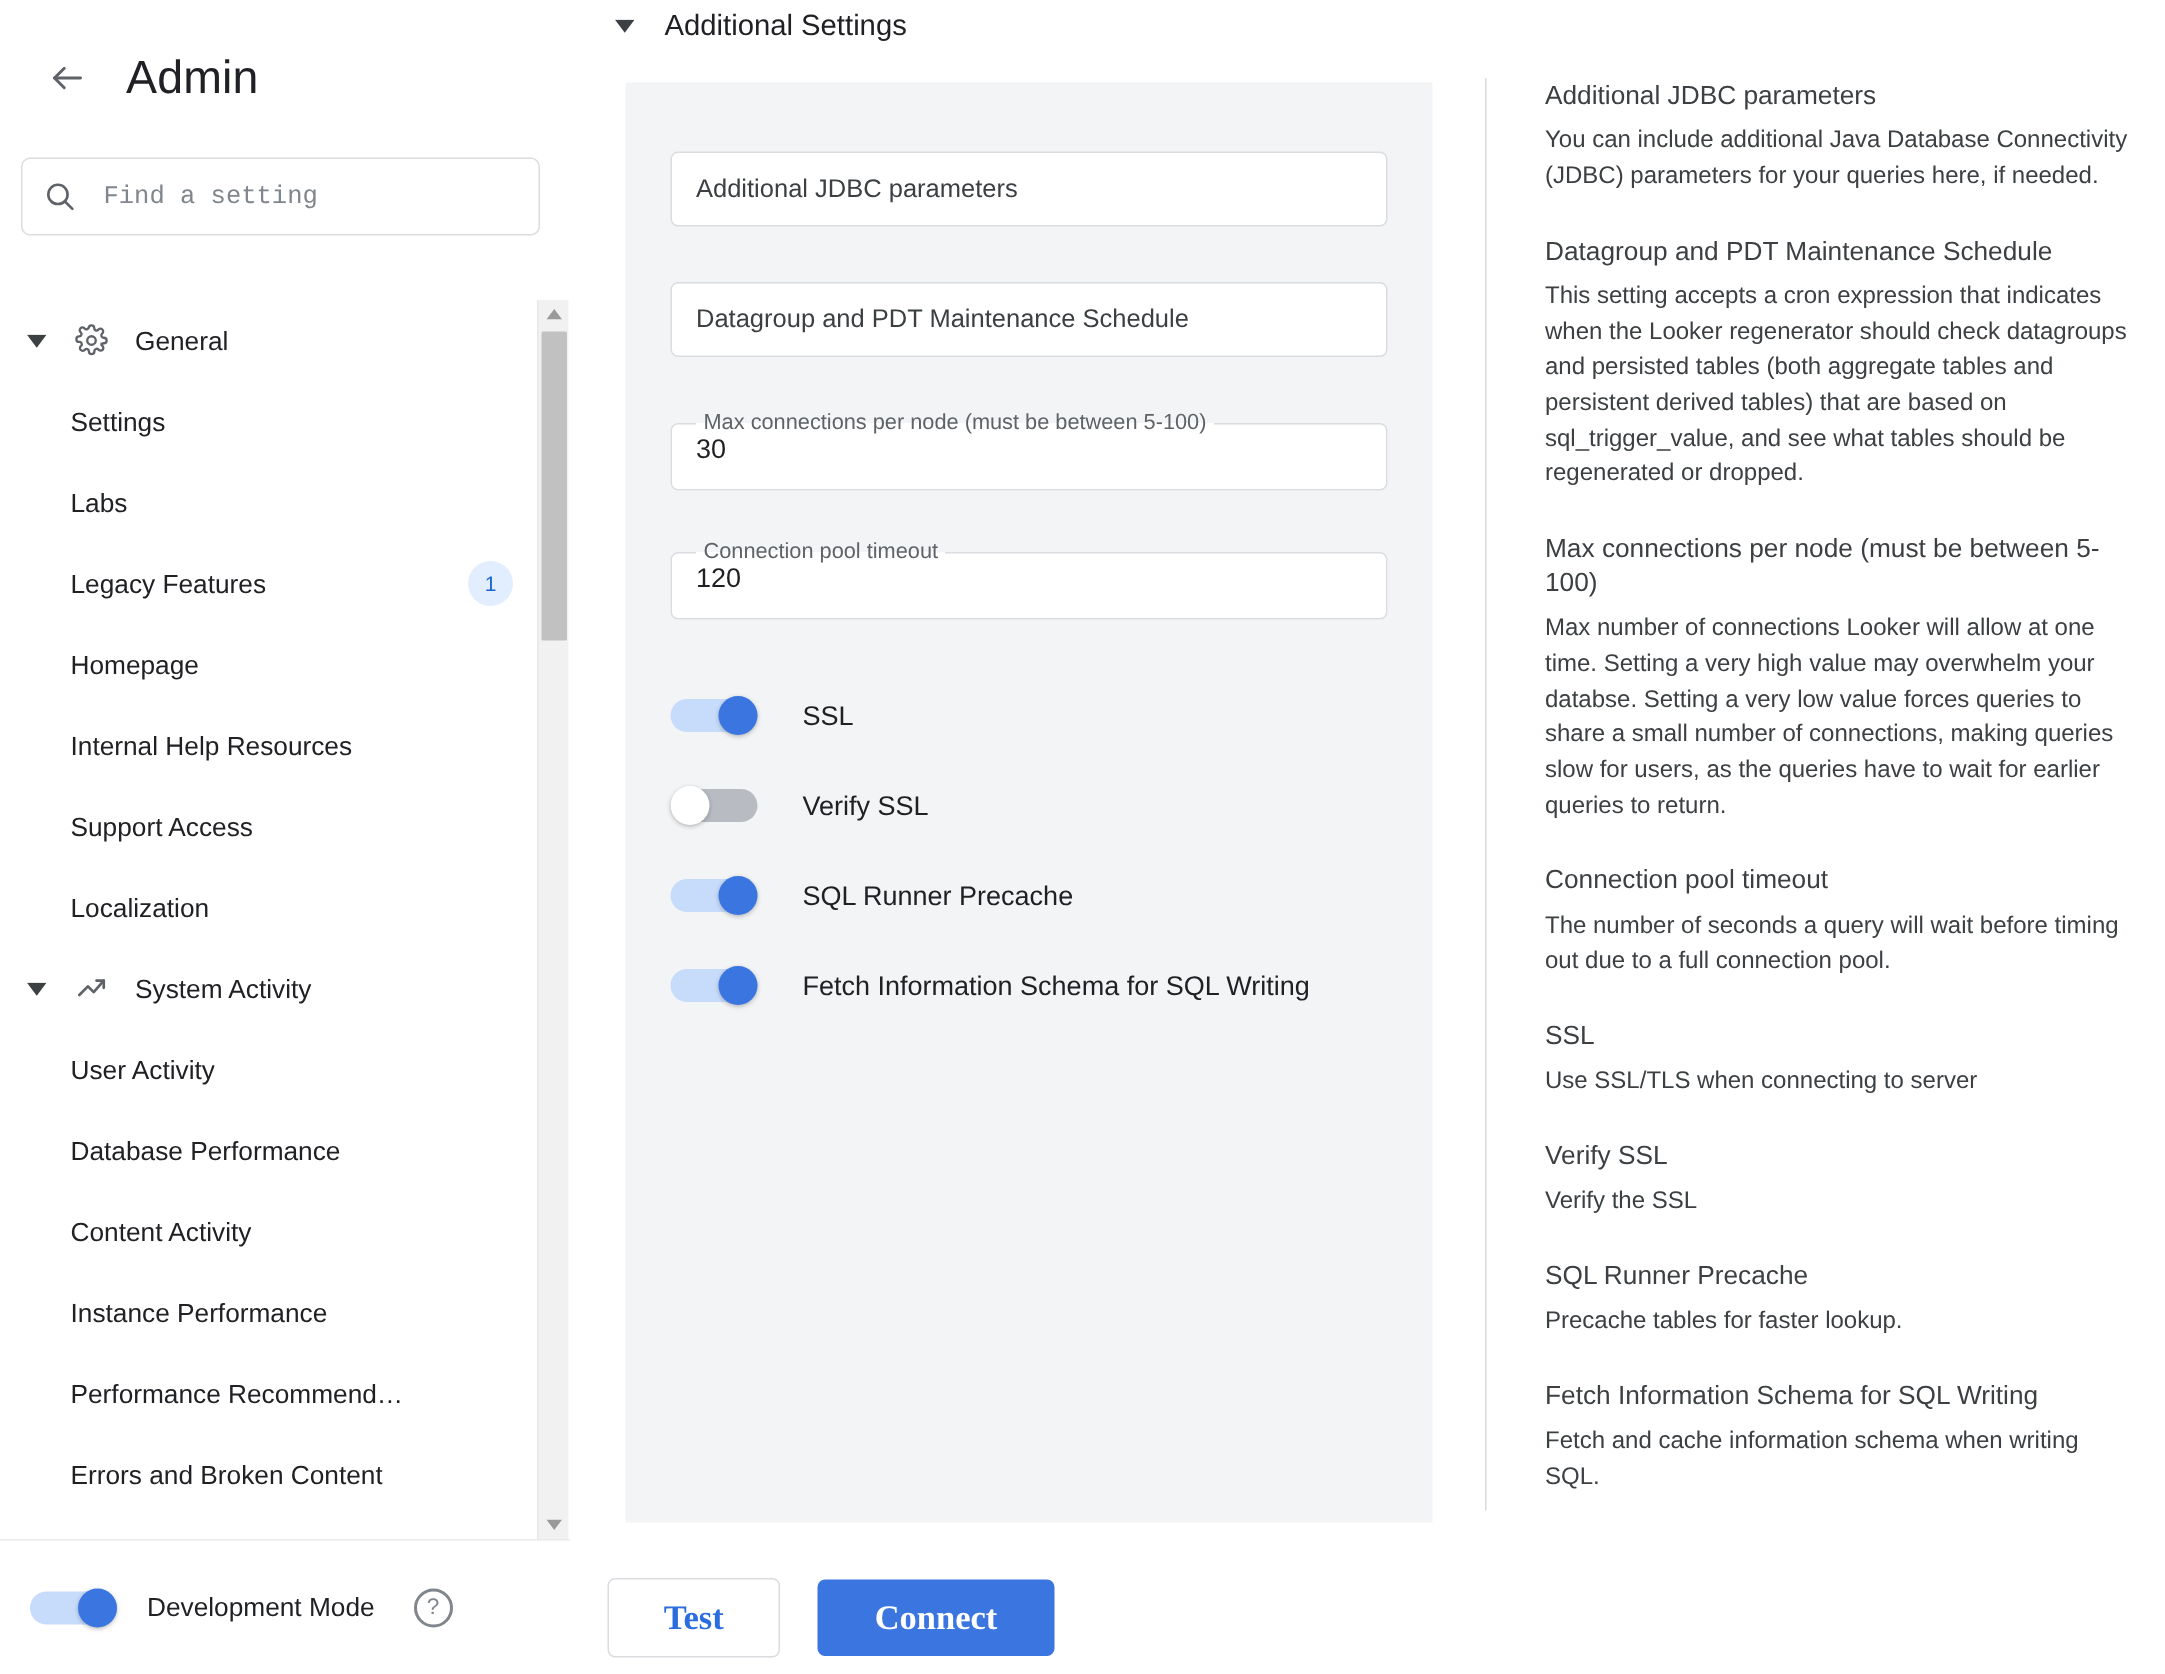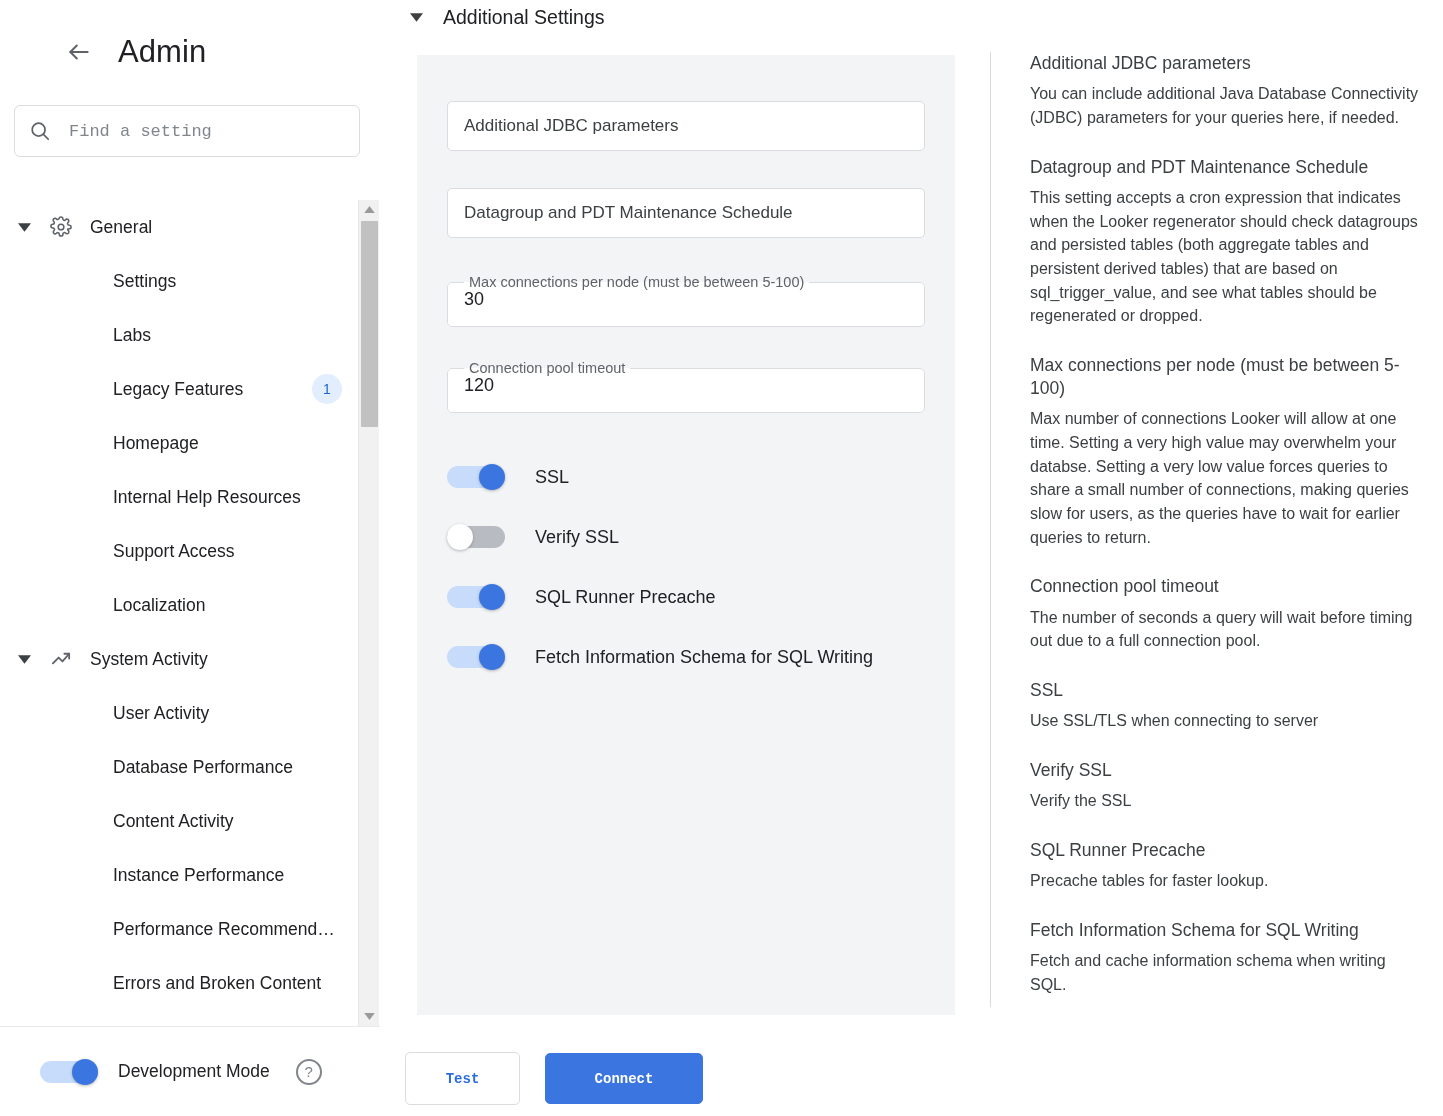--- a/index.html
+++ b/index.html
@@ -18,21 +18,20 @@
   
   .sidebar {
     position: absolute; left: 0; top: 0;
     width: 380px; height: 1116px;
     background: #fff;
   }
   .sidebar-head {
     display: flex; align-items: center;
     padding: 22px 0 0 28px;
     height: 82px;
-    margin-left: 34px;
   }
   .back-arrow {
     width: 34px; height: 34px;
     display: flex; align-items: center; justify-content: center;
     cursor: pointer;
     color: #5f6368;
   }
   .admin-title {
     font-size: 31px; font-weight: 400; color: #202124;
     margin-left: 22px; letter-spacing: .1px;
@@ -80,21 +79,21 @@
     color: #5f6368;
   }
   .group-label {
     margin-left: 16px;
     font-size: 17.5px; color: #202124;
   }
 
   .nav-item {
     display: flex; align-items: center;
     height: 54px;
-    padding-left: 113px;
+    padding-left: 47px;
     padding-right: 38px;
     cursor: pointer;
     white-space: nowrap;
   }
   .nav-item-label {
     font-size: 17.5px; color: #202124;
     overflow: hidden; text-overflow: ellipsis;
   }
   .badge {
     margin-left: auto;
@@ -127,21 +126,21 @@
   }
 
   .sidebar-divider {
     position: absolute; left: 0; top: 1026px;
     width: 380px; height: 1px; background: #e8eaed;
   }
   .devmode {
     position: absolute; left: 0; top: 1027px;
     width: 380px; height: 89px;
     display: flex; align-items: center;
-    padding-left: 40px;
+    padding-left: 20px;
   }
   .devmode-label {
     font-size: 17.5px; color: #202124;
     margin-left: 20px;
   }
   .help-circle {
     margin-left: 26px;
     width: 26px; height: 26px;
     border: 2px solid #80868b;
     border-radius: 50%;
@@ -254,23 +253,23 @@
   .switch-label {
     margin-left: 30px;
     font-size: 18px; color: #202124;
   }
 
   .actions {
     position: absolute; left: 0px; top: 1052px;
     display: flex; align-items: center;
   }
   .btn {
-    font-family: Liberation Mono, monospace;
+    font-family: Liberation Serif, serif;
     cursor: pointer; border-radius: 5px;
-    font-size: 14px;
+    font-size: 23px;
   }
   .btn-test {
     width: 115px; height: 53px;
     background: #fff; border: 1px solid #dadce0;
     color: #2b6cdf; font-weight: 700;
   }
   .btn-connect {
     width: 158px; height: 51px;
     margin-left: 25px;
     background: #3b76e0; border: 1px solid #3b76e0;

